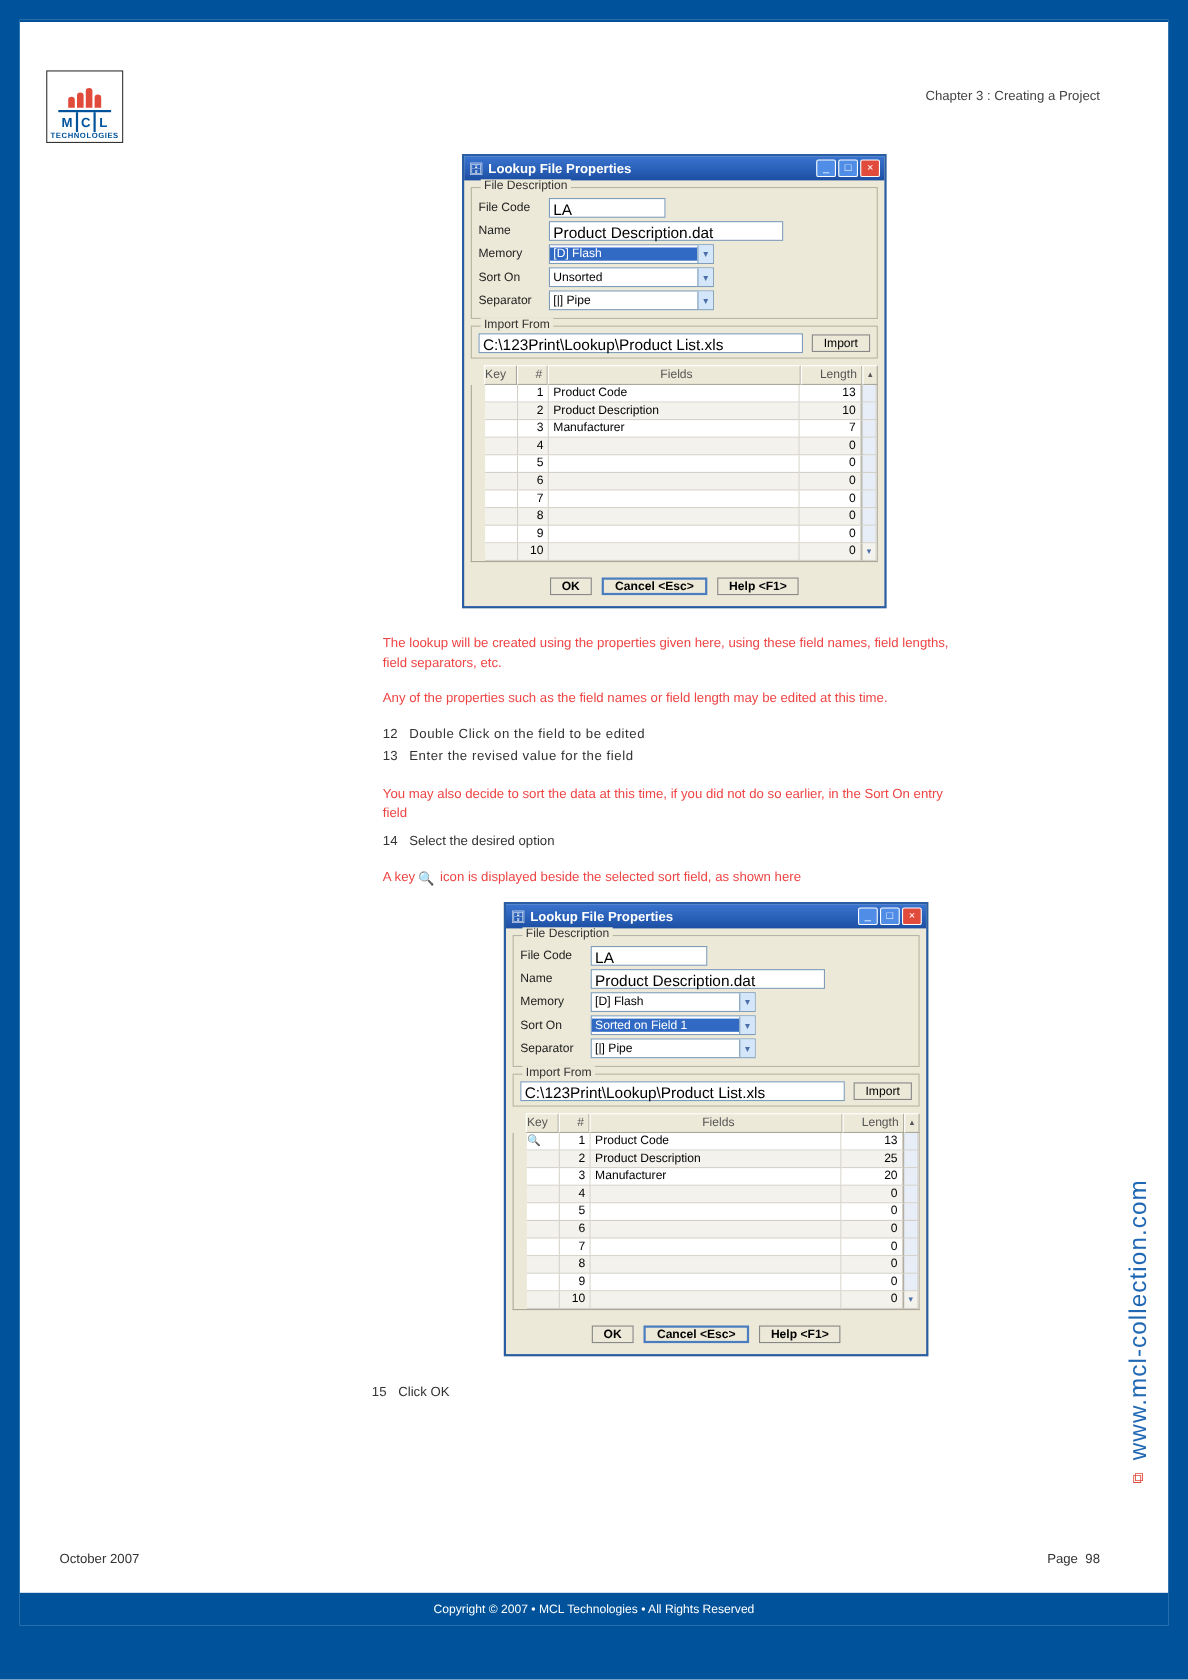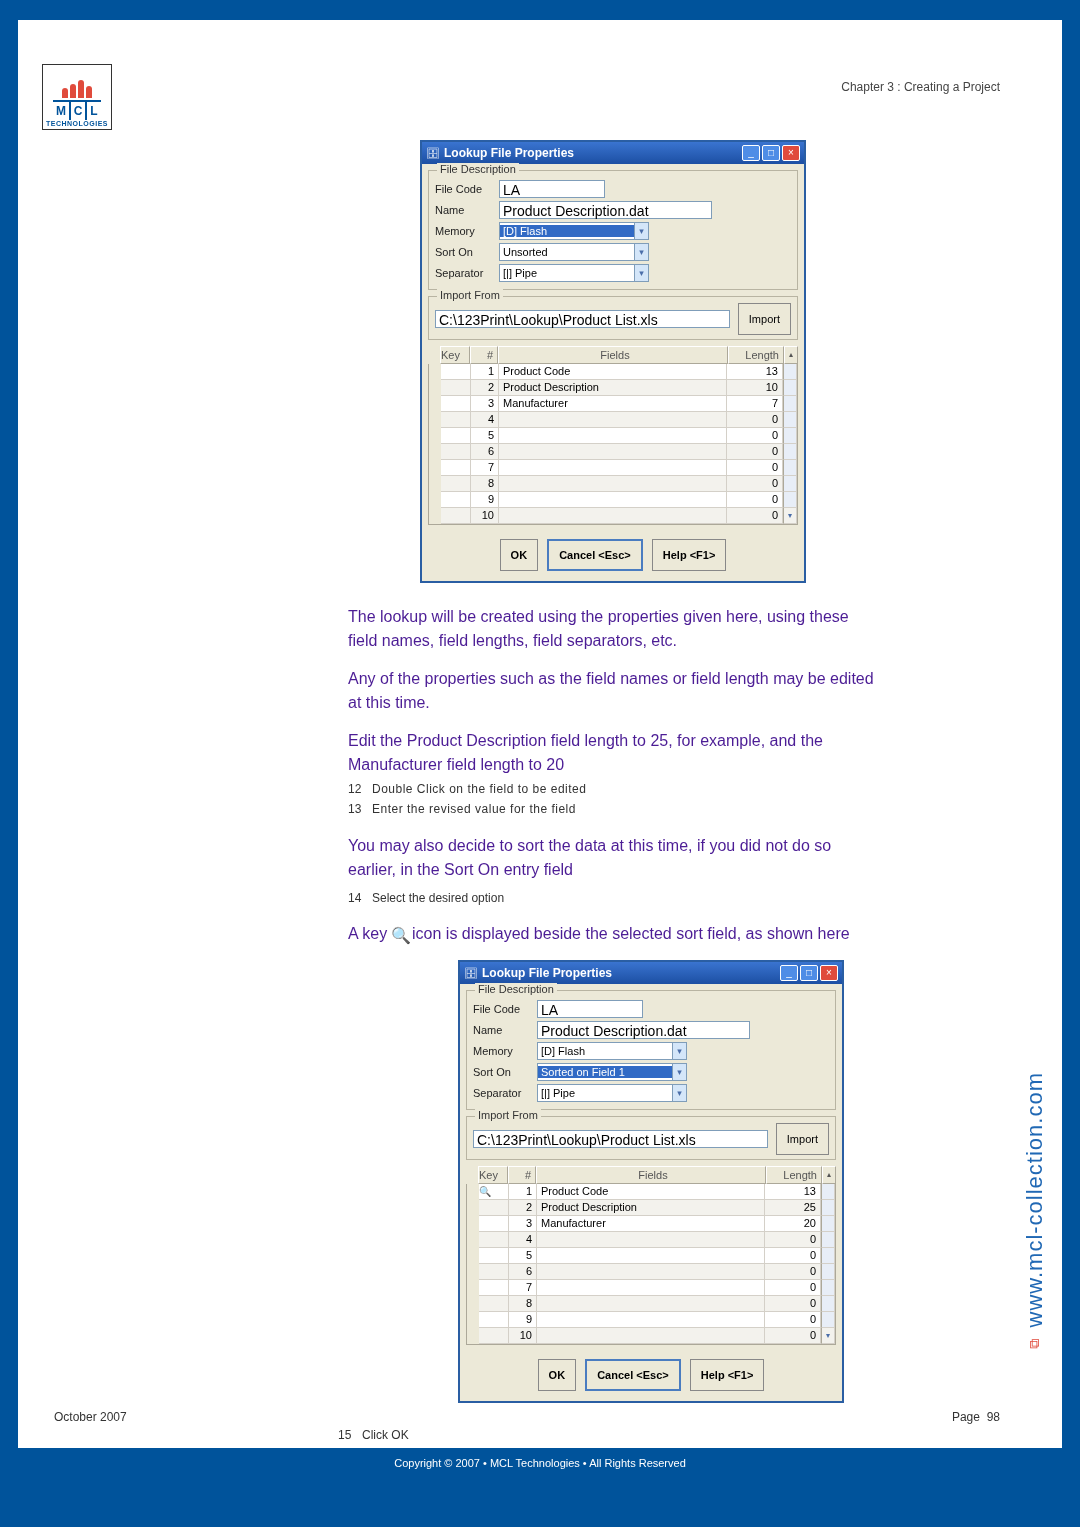--- a/index.html
+++ b/index.html
@@ -34,21 +34,21 @@
   .textbox { height: 18px; border: 1px solid #7f9db9; background: #fff; padding: 1px 3px; font-size: 14px; }
   .textbox.short { width: 106px; }
   .textbox.long { width: 213px; }
   .combo { height: 18px; border: 1px solid #7f9db9; background: #fff; display: flex; align-items: center; font-size: 11px; }
   .combo .val { flex: 1; padding: 0 3px; }
   .combo .val.sel { background: #316ac5; color: #fff; }
   .combo .arrow { width: 14px; height: 16px; background: #d4e6f9; border-left: 1px solid #7f9db9; text-align: center; font-size: 9px; color: #4b6ea9; line-height: 16px; }
   .combo.short { width: 150px; }
   .import-row { display: flex; align-items: center; gap: 8px; }
   .import-row .textbox { flex: 1; }
-  .btn { height: 32px; border: 1px solid #888; background: #ece9d8; font-size: 11px; padding: 0 10px; cursor: default; }
+  .btn { height: 16px; border: 1px solid #888; background: #ece9d8; font-size: 11px; padding: 0 10px; cursor: default; }
   .btn.default { border: 2px solid #4a7cc0; }
 
   .grid-wrap { margin: 6px; }
   .grid-head, .grid-row { display: flex; font-size: 11px; padding-left: 12px; }
   .gc-key { width: 30px; }
   .gc-num { width: 28px; text-align: right; padding-right: 4px; }
   .gc-fields { flex: 1; padding-left: 4px; }
   .gc-len { width: 56px; text-align: right; padding-right: 4px; }
   .gc-sb { width: 14px; }
   .grid-head > div { background: #ece9d8; border: 1px solid #fff; border-right-color: #aca899; border-bottom-color: #aca899; color: #555; height: 18px; line-height: 16px; }
@@ -58,21 +58,21 @@
   .grid-row > div { border-right: 1px solid #d4d0c8; border-bottom: 1px solid #d4d0c8; line-height: 15px; background: #fff; }
   .grid-row.alt > div { background: #f3f2ed; }
   .grid-row .gc-sb { background: #d4e6f9; border-left: 1px solid #aca899; }
   .sb-up, .sb-dn { text-align: center; font-size: 8px; color: #4b6ea9; }
   .sb-track { background: #e8eef7 !important; }
   .key-icon { font-size: 10px; }
 
   .btn-row { text-align: center; padding: 8px 0 10px 0; }
   .btn-row .btn { margin: 0 3px; font-weight: bold; }
 
-  .para { font-size: 16px; color: #4c1d95; line-height: 1.5; margin: 0 0 14px 0; }
+  .para { font-size: 12px; color: #ef4444; line-height: 1.5; margin: 0 0 14px 0; }
   .step-line { font-size: 12px; color: #333; line-height: 1.7; }
   .step-line .num { display: inline-block; width: 24px; }
   .step-line .bold { letter-spacing: 0.5px; }
 
   .inline-icon { display: inline-block; width: 16px; height: 14px; vertical-align: -2px; }
 
   .footer-row { position: absolute; bottom: 54px; left: 36px; right: 62px; display: flex; justify-content: space-between; font-size: 12px; color: #333; }
   .copyright-bar { position: absolute; bottom: 0; left: 0; right: 0; height: 30px; background: #00539b; color: #fff; font-size: 11px; text-align: center; line-height: 30px; }
   .side-url { position: absolute; right: 14px; bottom: 120px; writing-mode: vertical-rl; transform: rotate(180deg); font-size: 22px; color: #2068b4; letter-spacing: 1px; }
   .side-url-icon { writing-mode: horizontal-tb; transform: rotate(90deg); display: inline-block; margin-top: 6px; color: #e04b3c; font-size: 14px; }
@@ -238,21 +238,20 @@
 
         <div class="btn-row">
           <button class="btn">OK</button>
           <button class="btn default">Cancel &lt;Esc&gt;</button>
           <button class="btn">Help &lt;F1&gt;</button>
         </div>
       </div>
 
       <p class="para">The lookup will be created using the properties given here, using these field names, field lengths, field separators, etc.</p>
       <p class="para">Any of the properties such as the field names or field length may be edited at this time.</p>
-      <p class="para" style="margin-bottom:2px">Edit the Product Description field length to 25, for example, and the Manufacturer field length to 20</p>
       <div class="step-line"><span class="num">12</span><span class="bold">Double Click on the field to be edited</span></div>
       <div class="step-line" style="margin-bottom:14px"><span class="num">13</span><span class="bold">Enter the revised value for the field</span></div>
       <p class="para" style="margin-bottom:6px">You may also decide to sort the data at this time, if you did not do so earlier, in the Sort On entry field</p>
       <div class="step-line" style="margin-bottom:14px"><span class="num">14</span><span>Select the desired option</span></div>
       <p class="para">
         <span>A key </span><span class="inline-icon">🔍</span><span> icon is displayed beside the selected sort field, as shown here</span>
       </p>
 
       <div class="dialog" style="margin-left:110px">
         <div class="title-bar">

